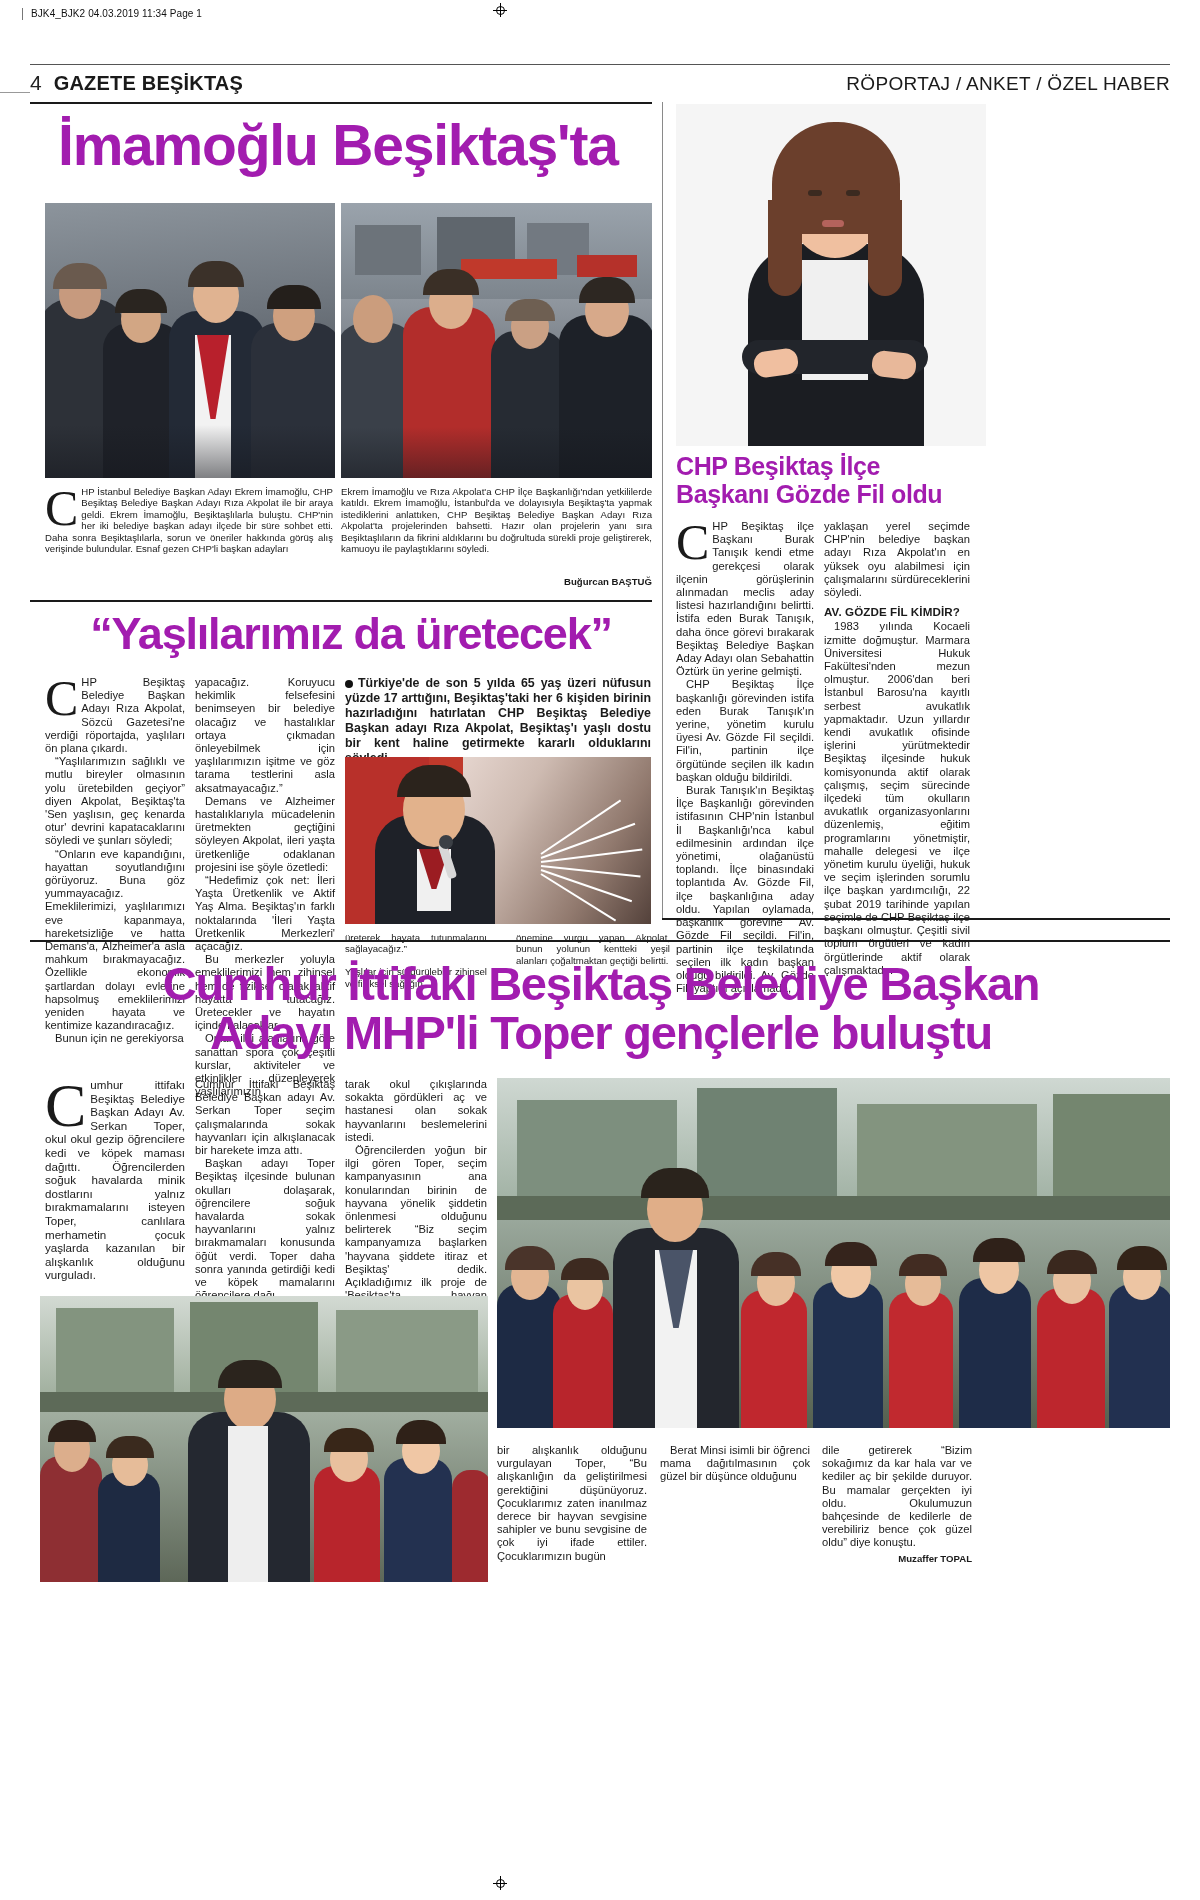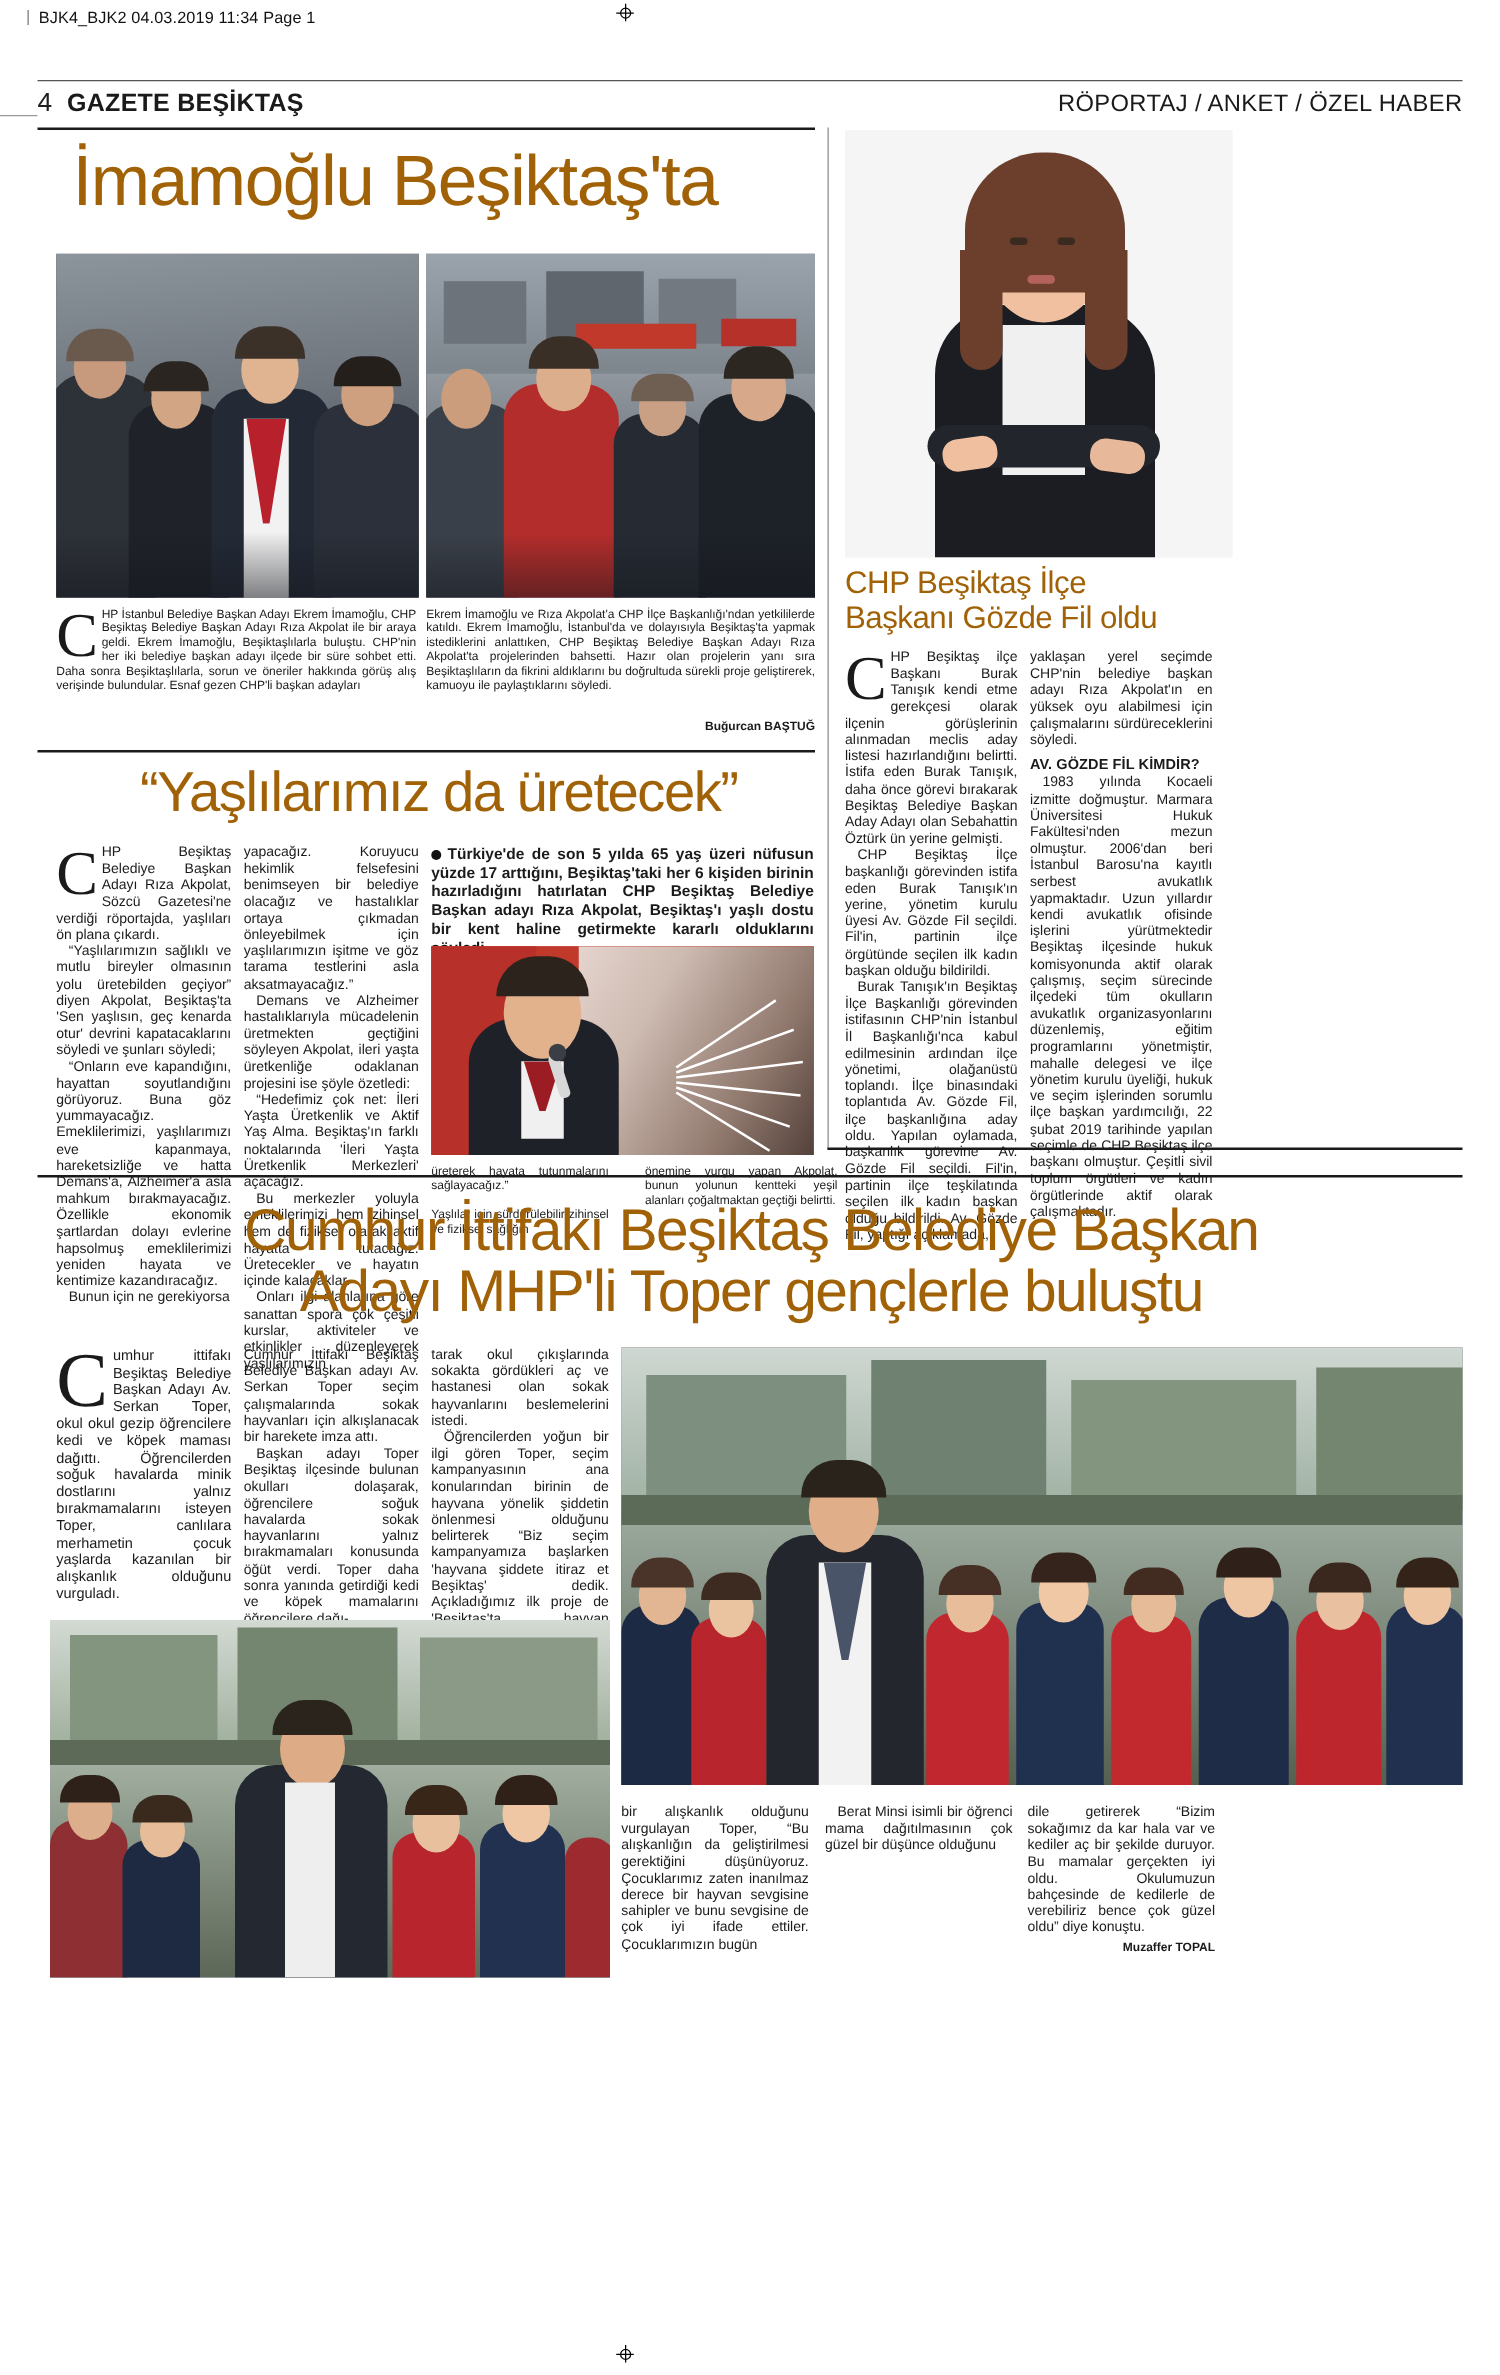--- a/index.html
+++ b/index.html
@@ -9,21 +9,21 @@
     background: #ffffff;
     font-family: "Liberation Sans", sans-serif;
     color: #1a1a1a;
     overflow: hidden;
   }
   .page { position: relative; width: 1200px; height: 1900px; padding: 0; }
 
   
   .slug {
     position: absolute; top: 8px; left: 22px;
-    font-size: 13px; letter-spacing: .1px; color: #111;
+    font-size: 10px; letter-spacing: .1px; color: #111;
     border-left: 1px solid #777; padding-left: 8px; line-height: 12px;
   }
   .reg-mark { position: absolute; width: 14px; height: 14px; }
   .reg-mark::before, .reg-mark::after {
     content: ""; position: absolute; background: #000;
   }
   .reg-mark::before { left: 0; top: 6.5px; width: 14px; height: 1px; }
   .reg-mark::after  { top: 0; left: 6.5px; width: 1px; height: 14px; }
   .reg-ring {
     position: absolute; left: 2.5px; top: 2.5px; width: 9px; height: 9px;
@@ -43,21 +43,21 @@
   .mast-left { display: flex; align-items: baseline; gap: 12px; }
   .folio { font-size: 21px; font-weight: 400; color: #222; }
   .paper-name { font-size: 20px; font-weight: 700; letter-spacing: .2px; }
   .section-label { font-size: 19px; font-weight: 400; letter-spacing: .3px; color: #1a1a1a; }
 
   
   .rule-h { position: absolute; background: #1a1a1a; }
   .rule-v { position: absolute; background: #8a8a8a; width: 1px; }
 
   .headline {
-    font-weight: 400; line-height: .98; letter-spacing: -1.2px; color: #a16207;
+    font-weight: 700; line-height: .98; letter-spacing: -1.2px; color: #a21caf;
   }
 
   .body-col {
     font-size: 11.2px; line-height: 13.2px; text-align: justify;
     color: #1a1a1a; hyphens: auto; -webkit-hyphens: auto;
   }
   .body-col p { margin-bottom: 0; text-indent: 10px; }
   .body-col p.noind { text-indent: 0; }
 
   .caption {

